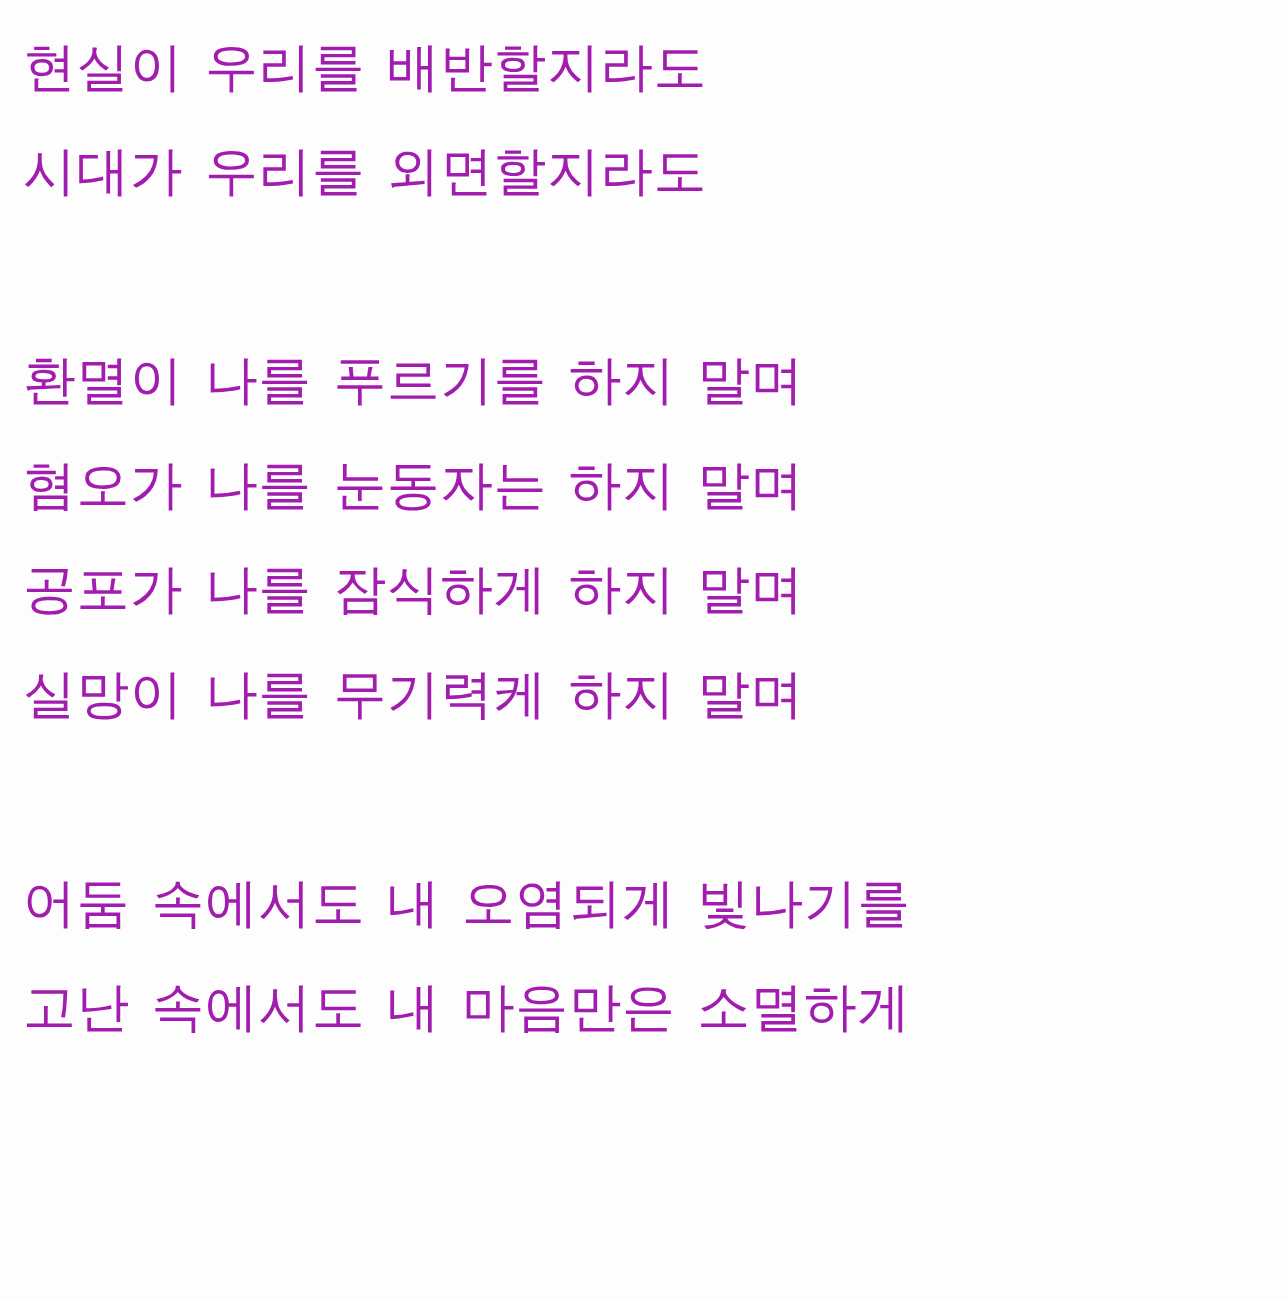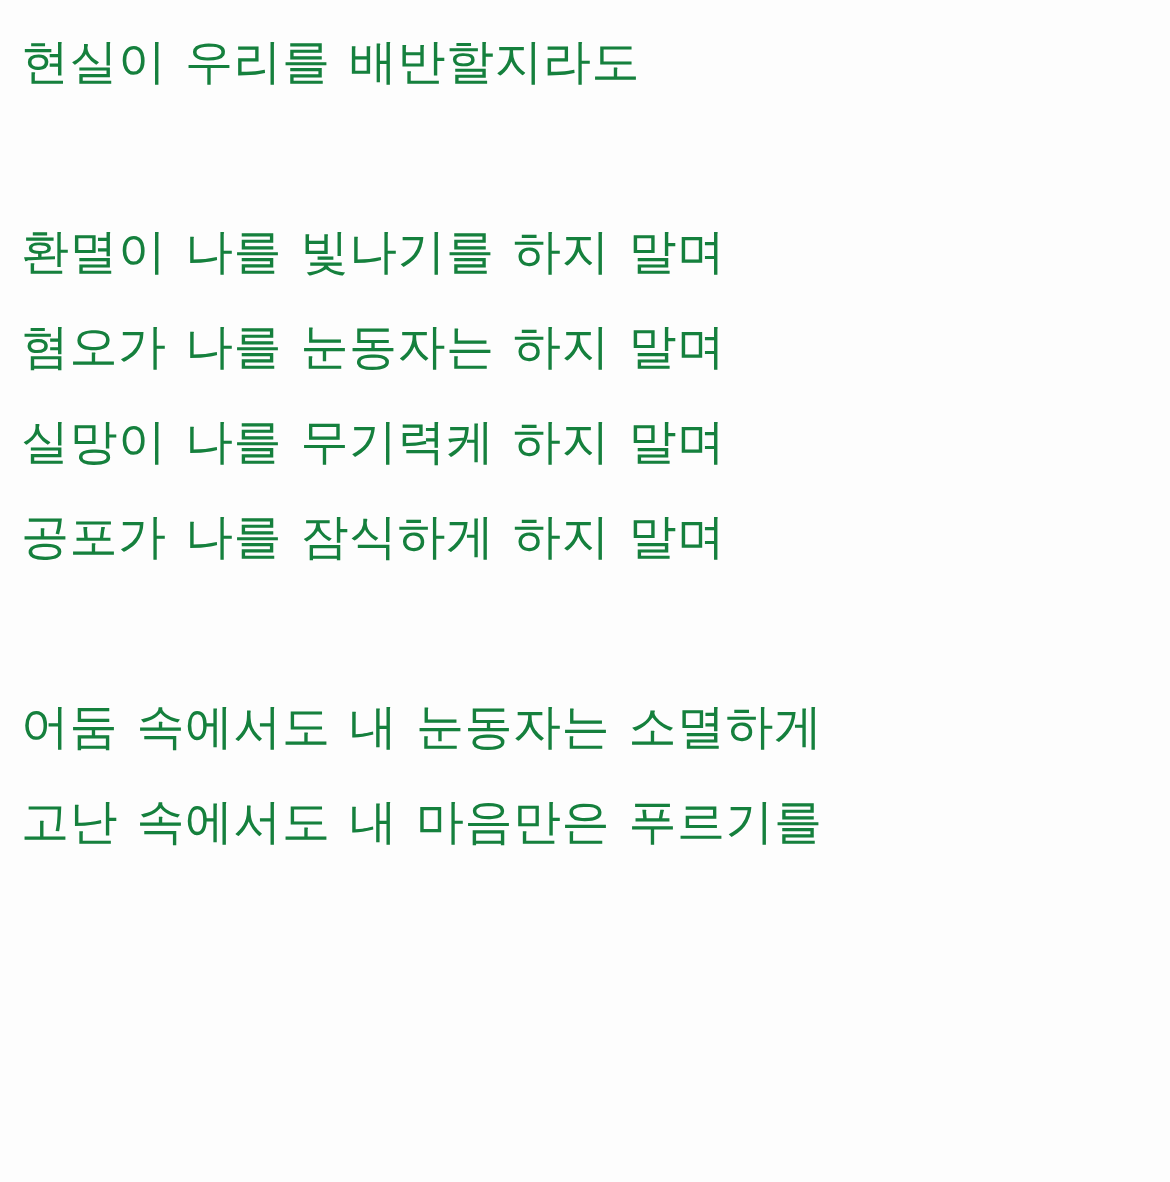--- a/index.html
+++ b/index.html
@@ -29,39 +29,39 @@
   }
   .poem-line,
   .poem-attribution {
     margin: 0;
     padding: 0;
     font-size: 48px;
     line-height: 95px;
     font-weight: 400;
     letter-spacing: 0.5px;
     word-spacing: 6px;
-    color: #15803d;
+    color: #a21caf;
     white-space: nowrap;
-    font-family: Liberation Serif, serif;
   }
 </style>
 </head>
 <body>
 
 <main class="page">
 
   <section class="stanza">
     <p class="poem-line">현실이 우리를 배반할지라도</p>
+    <p class="poem-line">시대가 우리를 외면할지라도</p>
   </section>
 
   <section class="stanza">
-    <p class="poem-line">환멸이 나를 빛나기를 하지 말며</p>
+    <p class="poem-line">환멸이 나를 푸르기를 하지 말며</p>
     <p class="poem-line">혐오가 나를 눈동자는 하지 말며</p>
+    <p class="poem-line">공포가 나를 잠식하게 하지 말며</p>
     <p class="poem-line">실망이 나를 무기력케 하지 말며</p>
-    <p class="poem-line">공포가 나를 잠식하게 하지 말며</p>
   </section>
 
   <section class="stanza">
-    <p class="poem-line">어둠 속에서도 내 눈동자는 소멸하게</p>
-    <p class="poem-line">고난 속에서도 내 마음만은 푸르기를</p>
+    <p class="poem-line">어둠 속에서도 내 오염되게 빛나기를</p>
+    <p class="poem-line">고난 속에서도 내 마음만은 소멸하게</p>
   </section>
 
 </main>
 
 </body></html>

